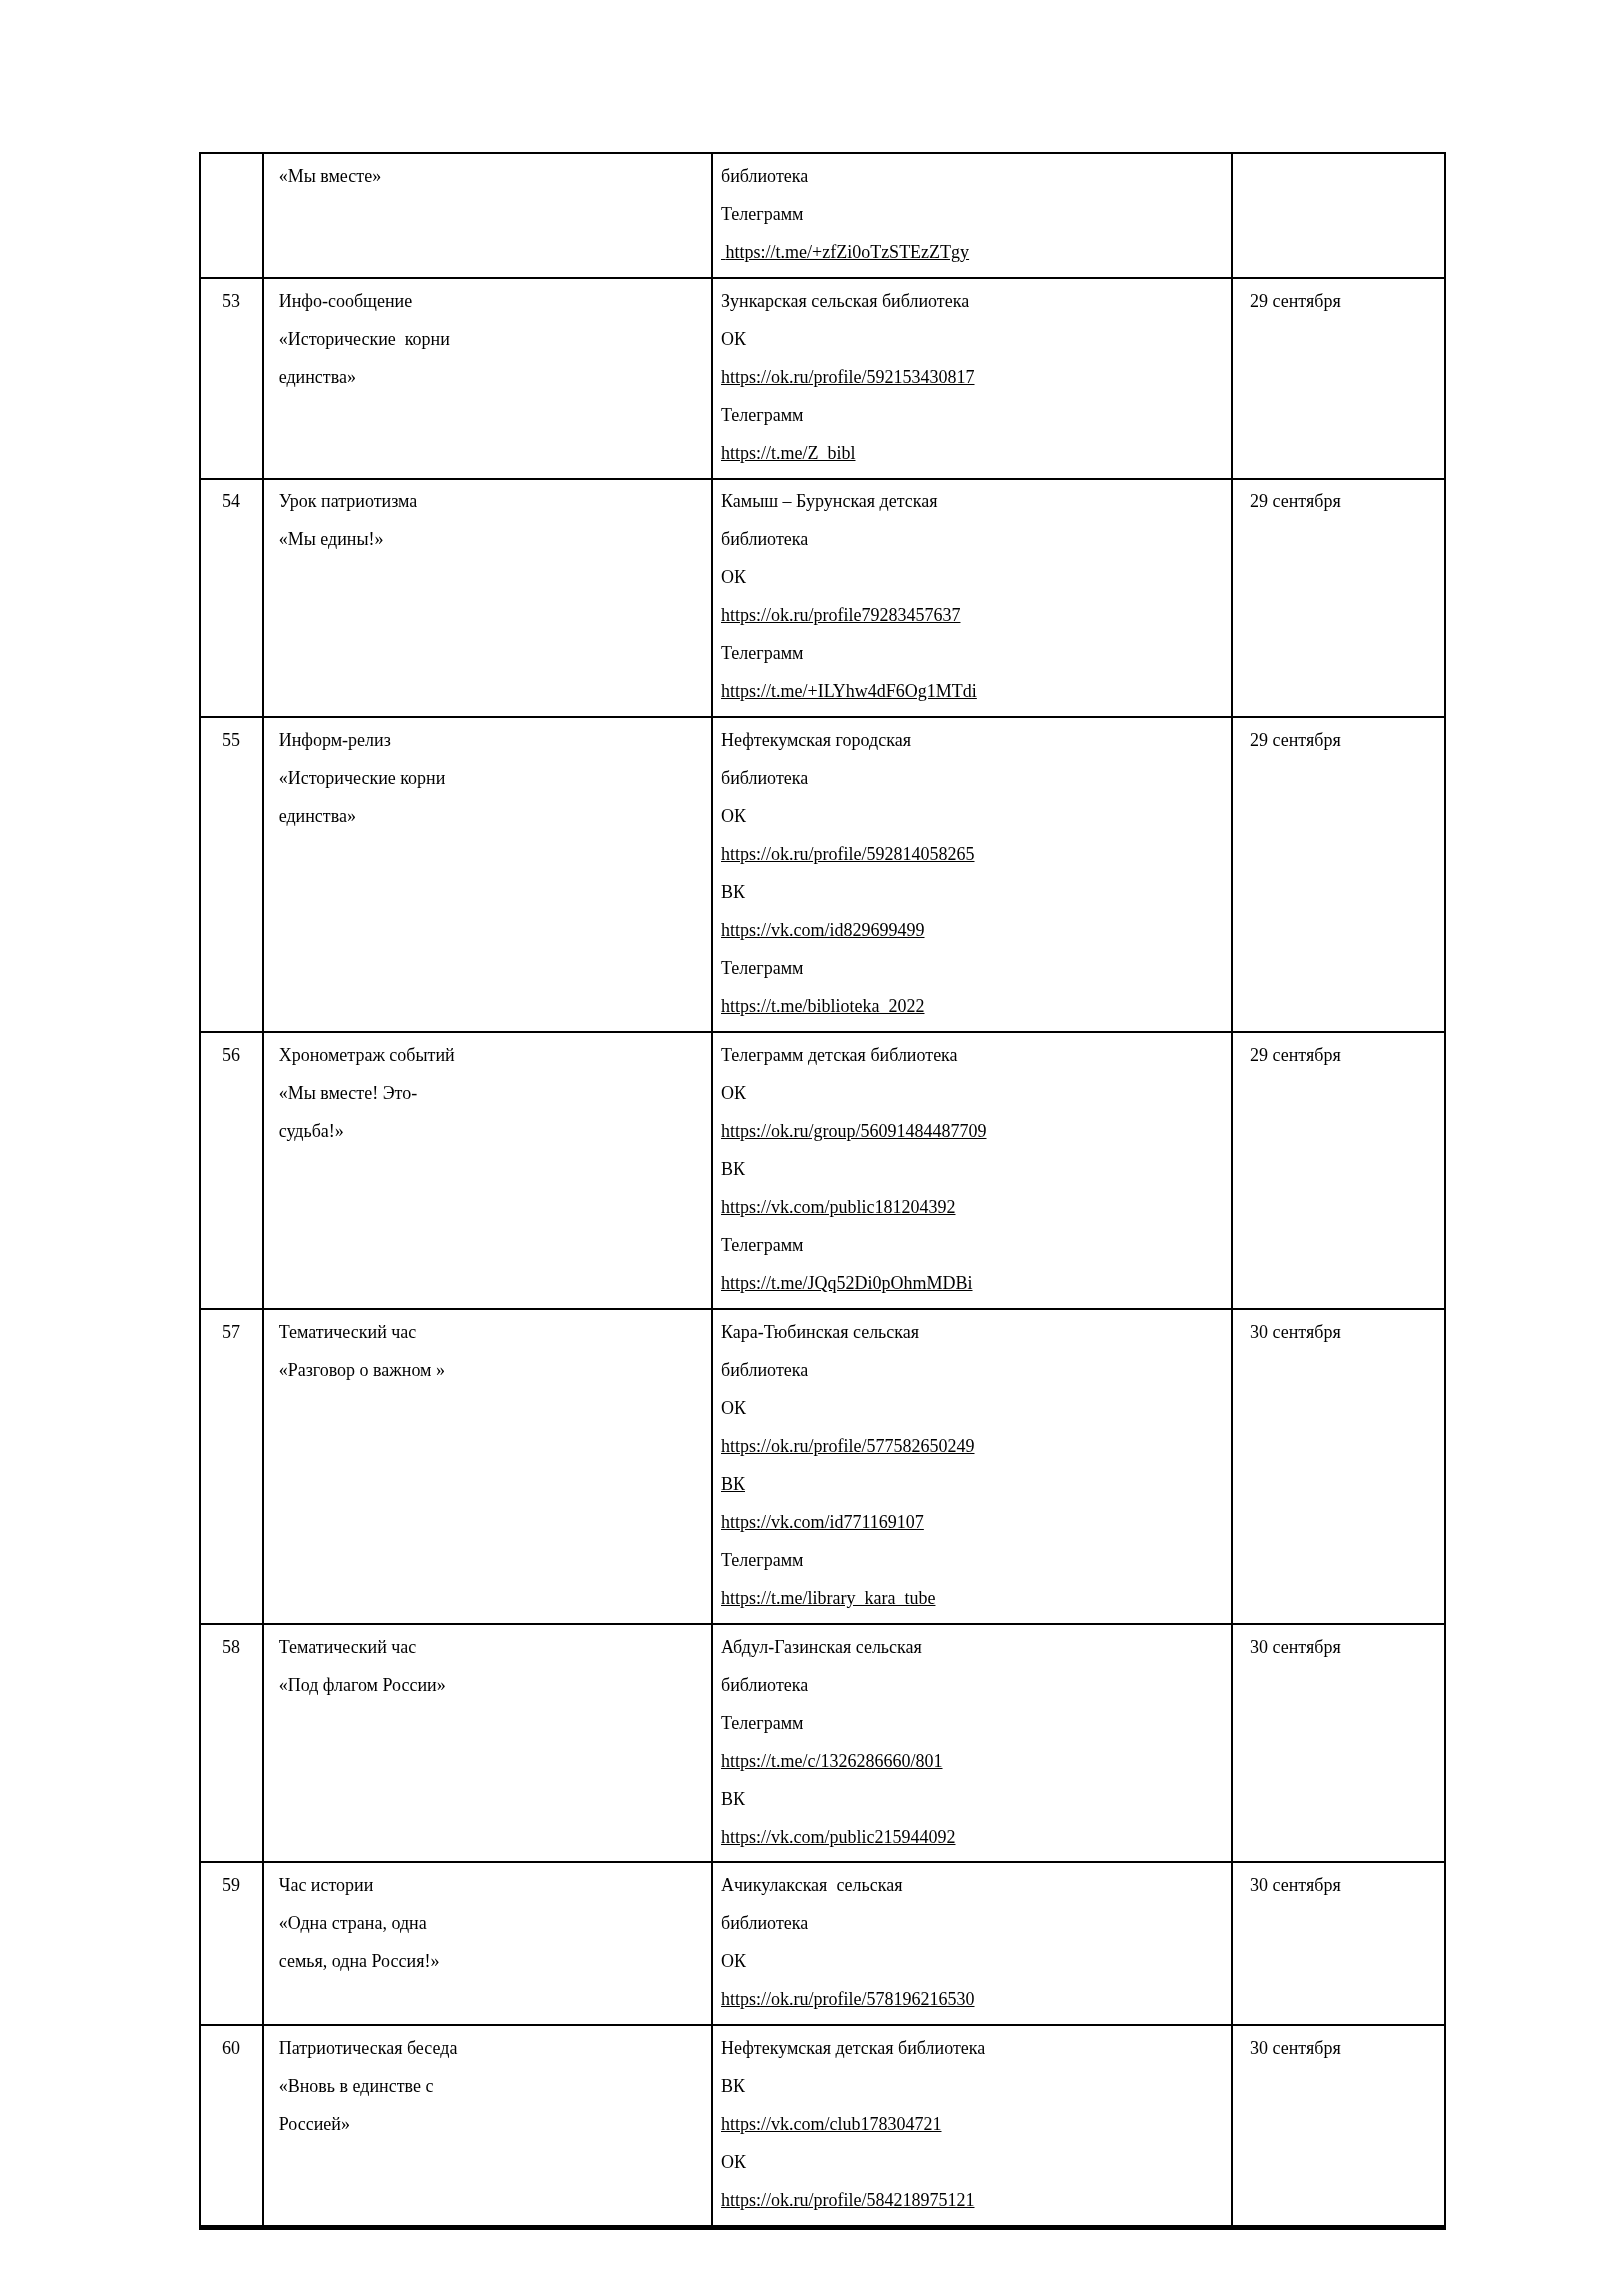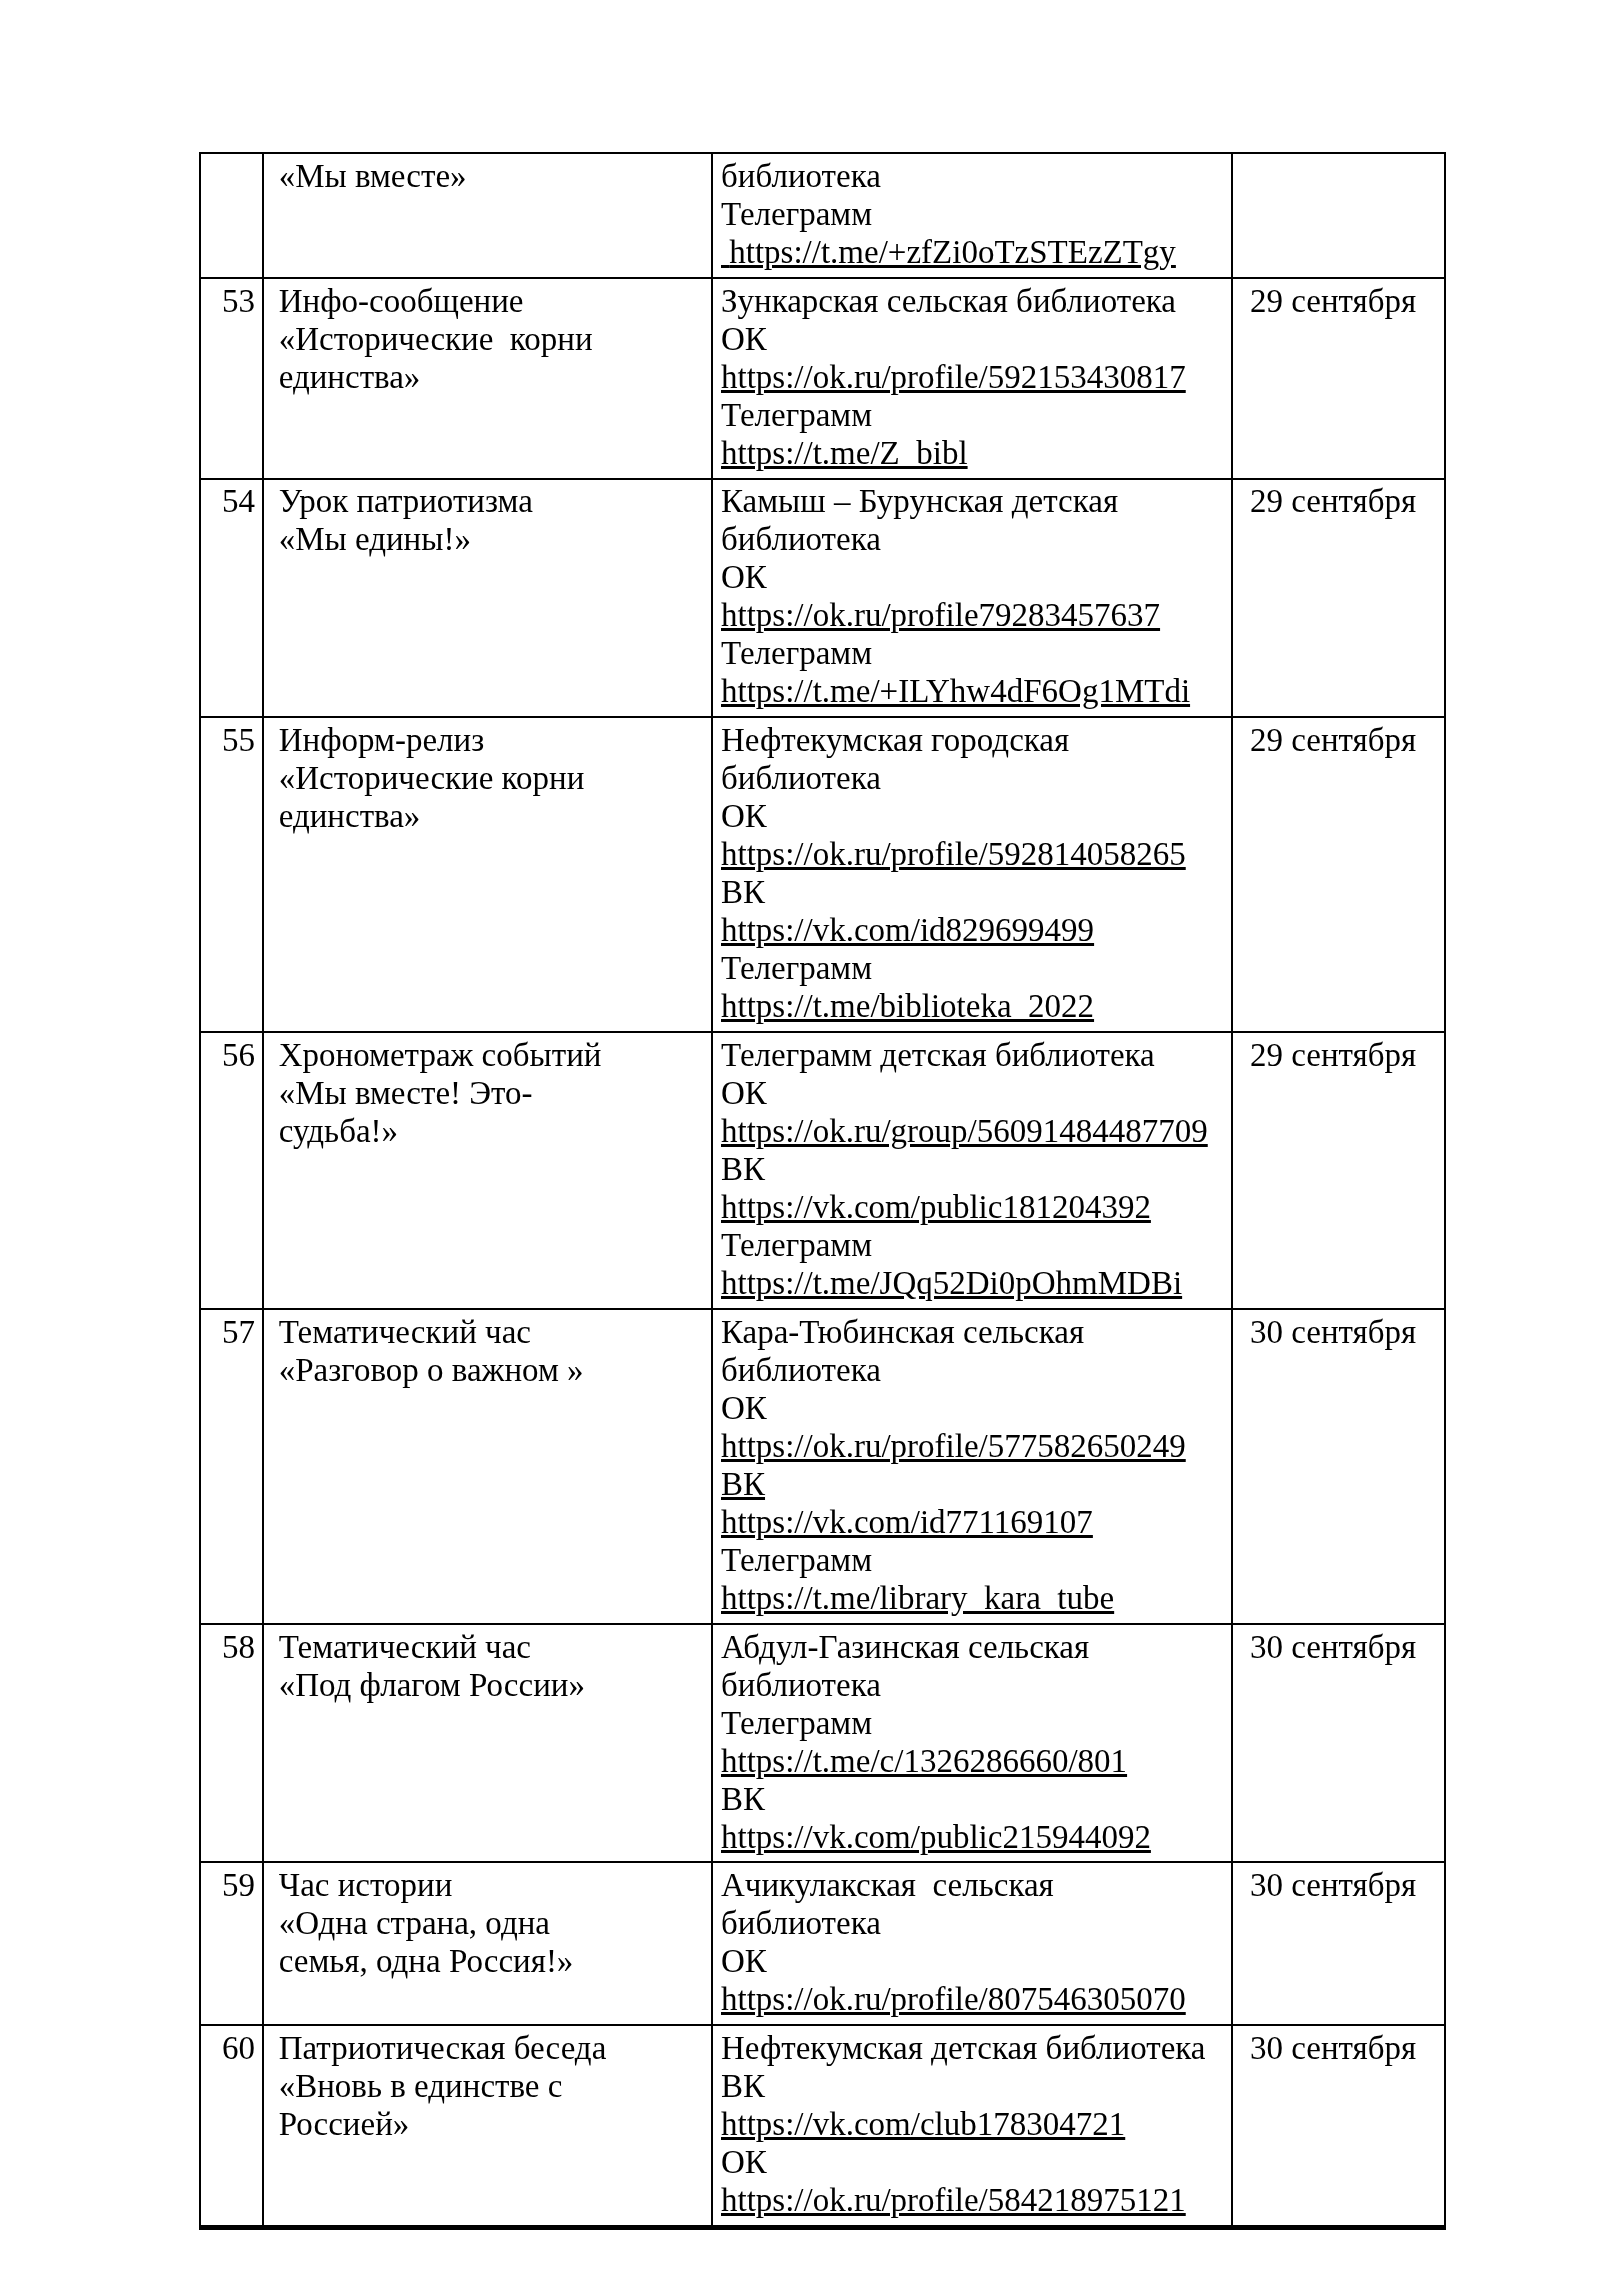--- a/index.html
+++ b/index.html
@@ -18,21 +18,21 @@
     left: 199px;
     top: 152px;
     width: 1245px;
     border-collapse: collapse;
     table-layout: fixed;
   }
   td {
     border: 2.9px solid #000000;
     vertical-align: top;
     padding: 2.9px 5.9px 5.9px 9.8px;
-    font-size: 33px;
+    font-size: 18px;
     line-height: 38px;
     color: #000000;
     white-space: pre-wrap;
     word-break: break-word;
     overflow: hidden;
   }
   tr:last-child td { border-bottom-width: 5.9px; }
   td.c-num   { padding-left: 21px; }
   td.c-event { padding-left: 14.7px; }
   td.c-source{ padding-left: 8px; }
@@ -94,21 +94,21 @@
       </tr>
       <tr>
         <td class="c-num">58</td>
         <td class="c-event"><div>Тематический час</div><div>«Под флагом России»</div></td>
         <td class="c-source"><div>Абдул-Газинская сельская</div><div>библиотека</div><div>Телеграмм</div><a href="#" class="lnk">https://t.me/c/1326286660/801</a><div>ВК</div><a href="#" class="lnk">https://vk.com/public215944092</a></td>
         <td class="c-date">30 сентября</td>
       </tr>
       <tr>
         <td class="c-num">59</td>
         <td class="c-event"><div>Час истории</div><div>«Одна страна, одна</div><div>семья, одна Россия!»</div></td>
-        <td class="c-source"><div>Ачикулакская  сельская</div><div>библиотека</div><div>ОК</div><a href="#" class="lnk">https://ok.ru/profile/807546305070</a></td>
+        <td class="c-source"><div>Ачикулакская  сельская</div><div>библиотека</div><div>ОК</div><a href="#" class="lnk">https://ok.ru/profile/578196216530</a></td>
         <td class="c-date">30 сентября</td>
       </tr>
       <tr>
         <td class="c-num">60</td>
         <td class="c-event"><div>Патриотическая беседа</div><div>«Вновь в единстве с</div><div>Россией»</div></td>
         <td class="c-source"><div>Нефтекумская детская библиотека</div><div>ВК</div><a href="#" class="lnk">https://vk.com/club178304721</a><div>ОК</div><a href="#" class="lnk">https://ok.ru/profile/584218975121</a></td>
         <td class="c-date">30 сентября</td>
       </tr>
     </tbody>
 </table>

